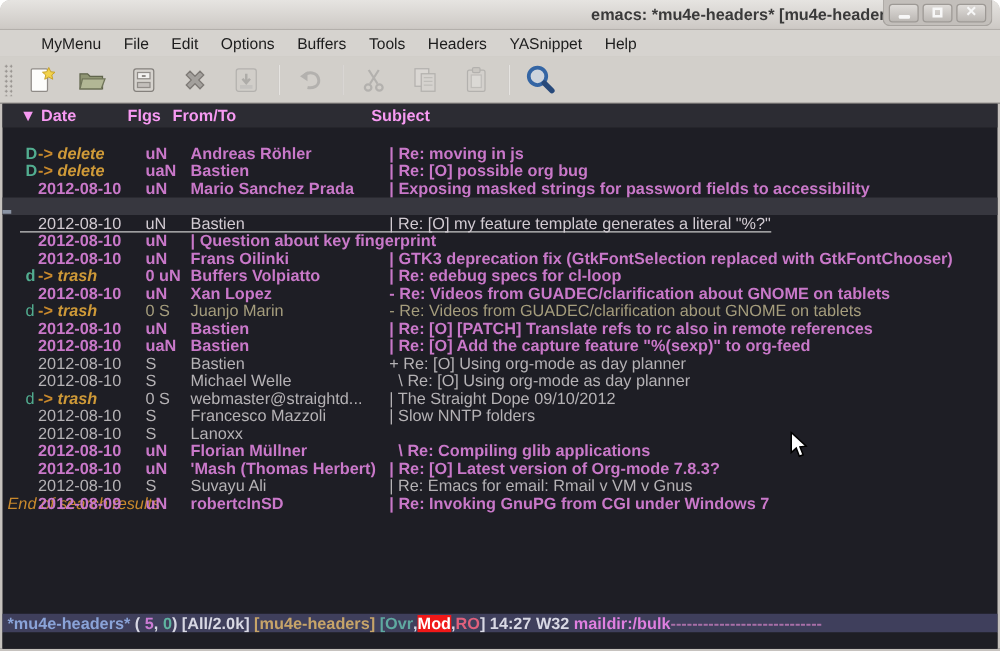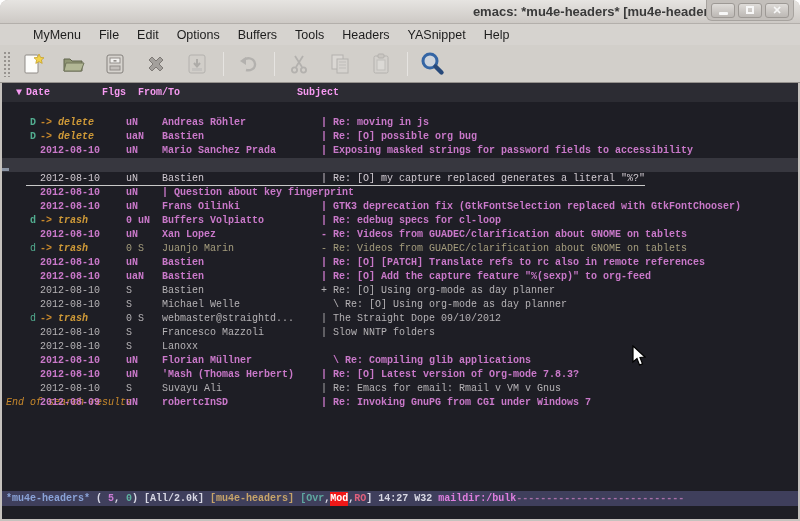--- a/index.html
+++ b/index.html
@@ -46,21 +46,21 @@
     background-image:radial-gradient(#97938f 34%,transparent 36%);
     background-size:4px 4px;
   }
   .tbtn{width:30px;height:30px;margin-right:11px;display:flex;align-items:center;justify-content:center;}
   .tbtn.disabled{opacity:.33;}
   .tsep{width:1px;height:24px;background:#a6a29e;border-right:1px solid #e6e4e1;margin:0 9px 0 0;}
   
   .frame{
     background:#1e1e25;border-left:2px solid #c6c2be;border-right:2px solid #c6c2be;
     height:436px;position:relative;
-    font-family:Liberation Mono, monospace;font-size:10px;line-height:14px;
+    font-family:Liberation Sans, sans-serif;font-size:13px;line-height:14px;
   }
   .header-line{
     height:19px;background:#2c2c33;color:#f79af2;font-weight:bold;
     display:flex;padding:3px 0 0 4px;white-space:pre;
   }
   .hl-sort{margin-right:4px;}
   .rows{position:relative;}
   .row{height:14px;white-space:pre;position:relative;}
   .rowline{display:inline-flex;height:14px;padding-left:4px;}
   .c-mark{width:10px;color:#52ad90;overflow:hidden;}
@@ -248,21 +248,21 @@
       <span class="c-from">Bastien</span>
       <span class="c-subj">| Re: [O] Birthdays, org-contacts and agenda filters - a bug?</span>
     </div>
   </div>
         <div class="row current">
     <div class="rowline">
       <span class="c-mark"></span>
       <span class="c-date">2012-08-10</span>
       <span class="c-flags">uN</span>
       <span class="c-from">Bastien</span>
-      <span class="c-subj">| Re: [O] my capture replaced generates a literal "%?"</span>
+      <span class="c-subj">| Re: [O] my feature template generates a literal "%?"</span>
     </div>
   <div class="fringe-mark"></div></div>
         <div class="row unread">
     <div class="rowline">
       <span class="c-mark"></span>
       <span class="c-date">2012-08-10</span>
       <span class="c-flags">uN</span>
       <span class="c-subj">| Question about key fingerprint</span>
     </div>
   </div>

